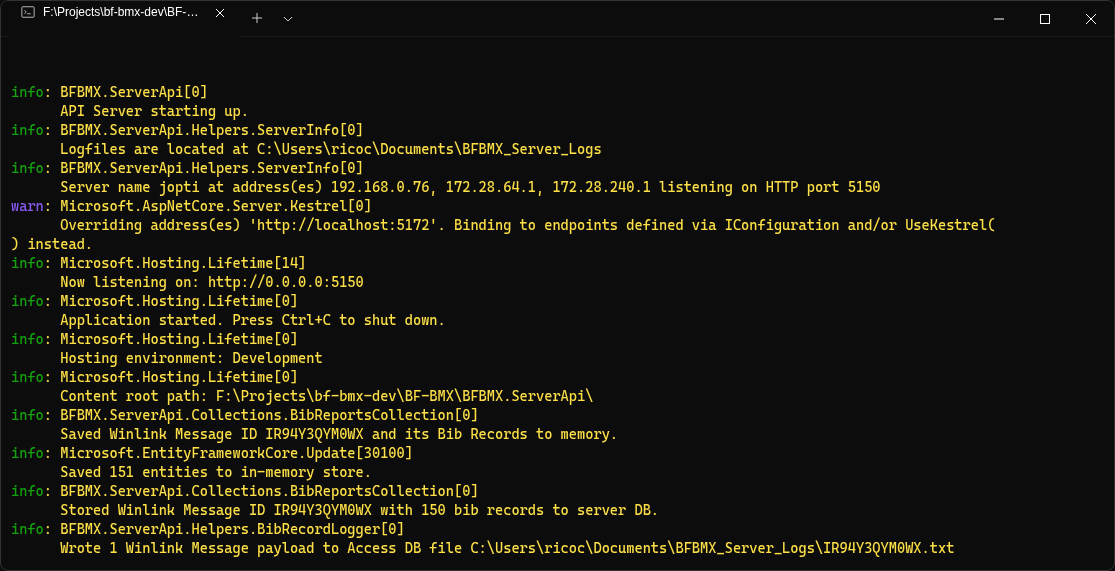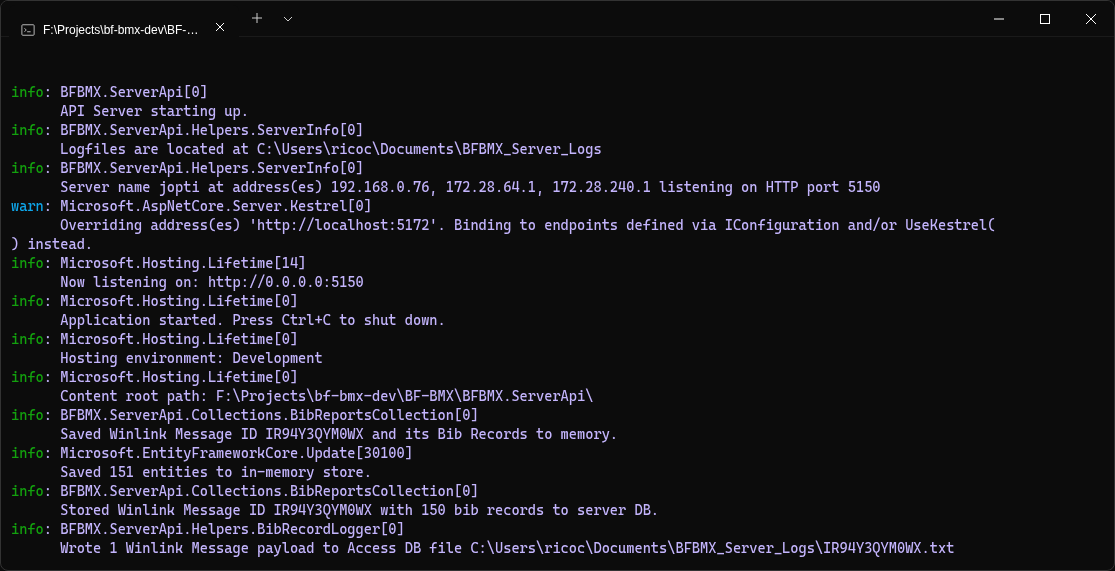--- a/index.html
+++ b/index.html
@@ -18,21 +18,21 @@
     }
     .titlebar {
       height: 36px;
       background: #0c0c0c;
       display: flex;
       align-items: center;
       border-bottom: 1px solid #1a1a1a;
     }
     .tab {
       display: flex;
-      align-items: flex-end;
+      align-items: flex-start;
       height: 32px;
       background: #0c0c0c;
       padding: 0 10px 0 12px;
       border-radius: 6px 6px 0 0;
       margin-left: 8px;
       margin-top: 4px;
       gap: 8px;
       min-width: 210px;
     }
     .tab-icon {
@@ -91,22 +91,22 @@
       color: #cccccc;
       font-size: 14px;
       line-height: 19px;
       white-space: pre;
       overflow: hidden;
     }
     .log-line {
       display: block;
     }
     .level-info { color: #13a10e; margin-top: 43px; }
-    .level-warn { color: #0ea5e9; }
-    .log-text { color: #c4b5fd; text-align: center; }
+    .level-warn { color: #8b5cf6; }
+    .log-text { color: #fde047; text-align: center; }
   </style>
 </head>
 <body>
 
 <div class="titlebar">
   <div class="tab">
     <span class="tab-icon">
       <svg width="14" height="14" viewBox="0 0 16 16">
         <rect x="1" y="2" width="14" height="12" rx="1" fill="none" stroke="#cccccc" stroke-width="1"></rect>
         <path d="M4 6 L6 8 L4 10" fill="none" stroke="#cccccc" stroke-width="1"></path>

